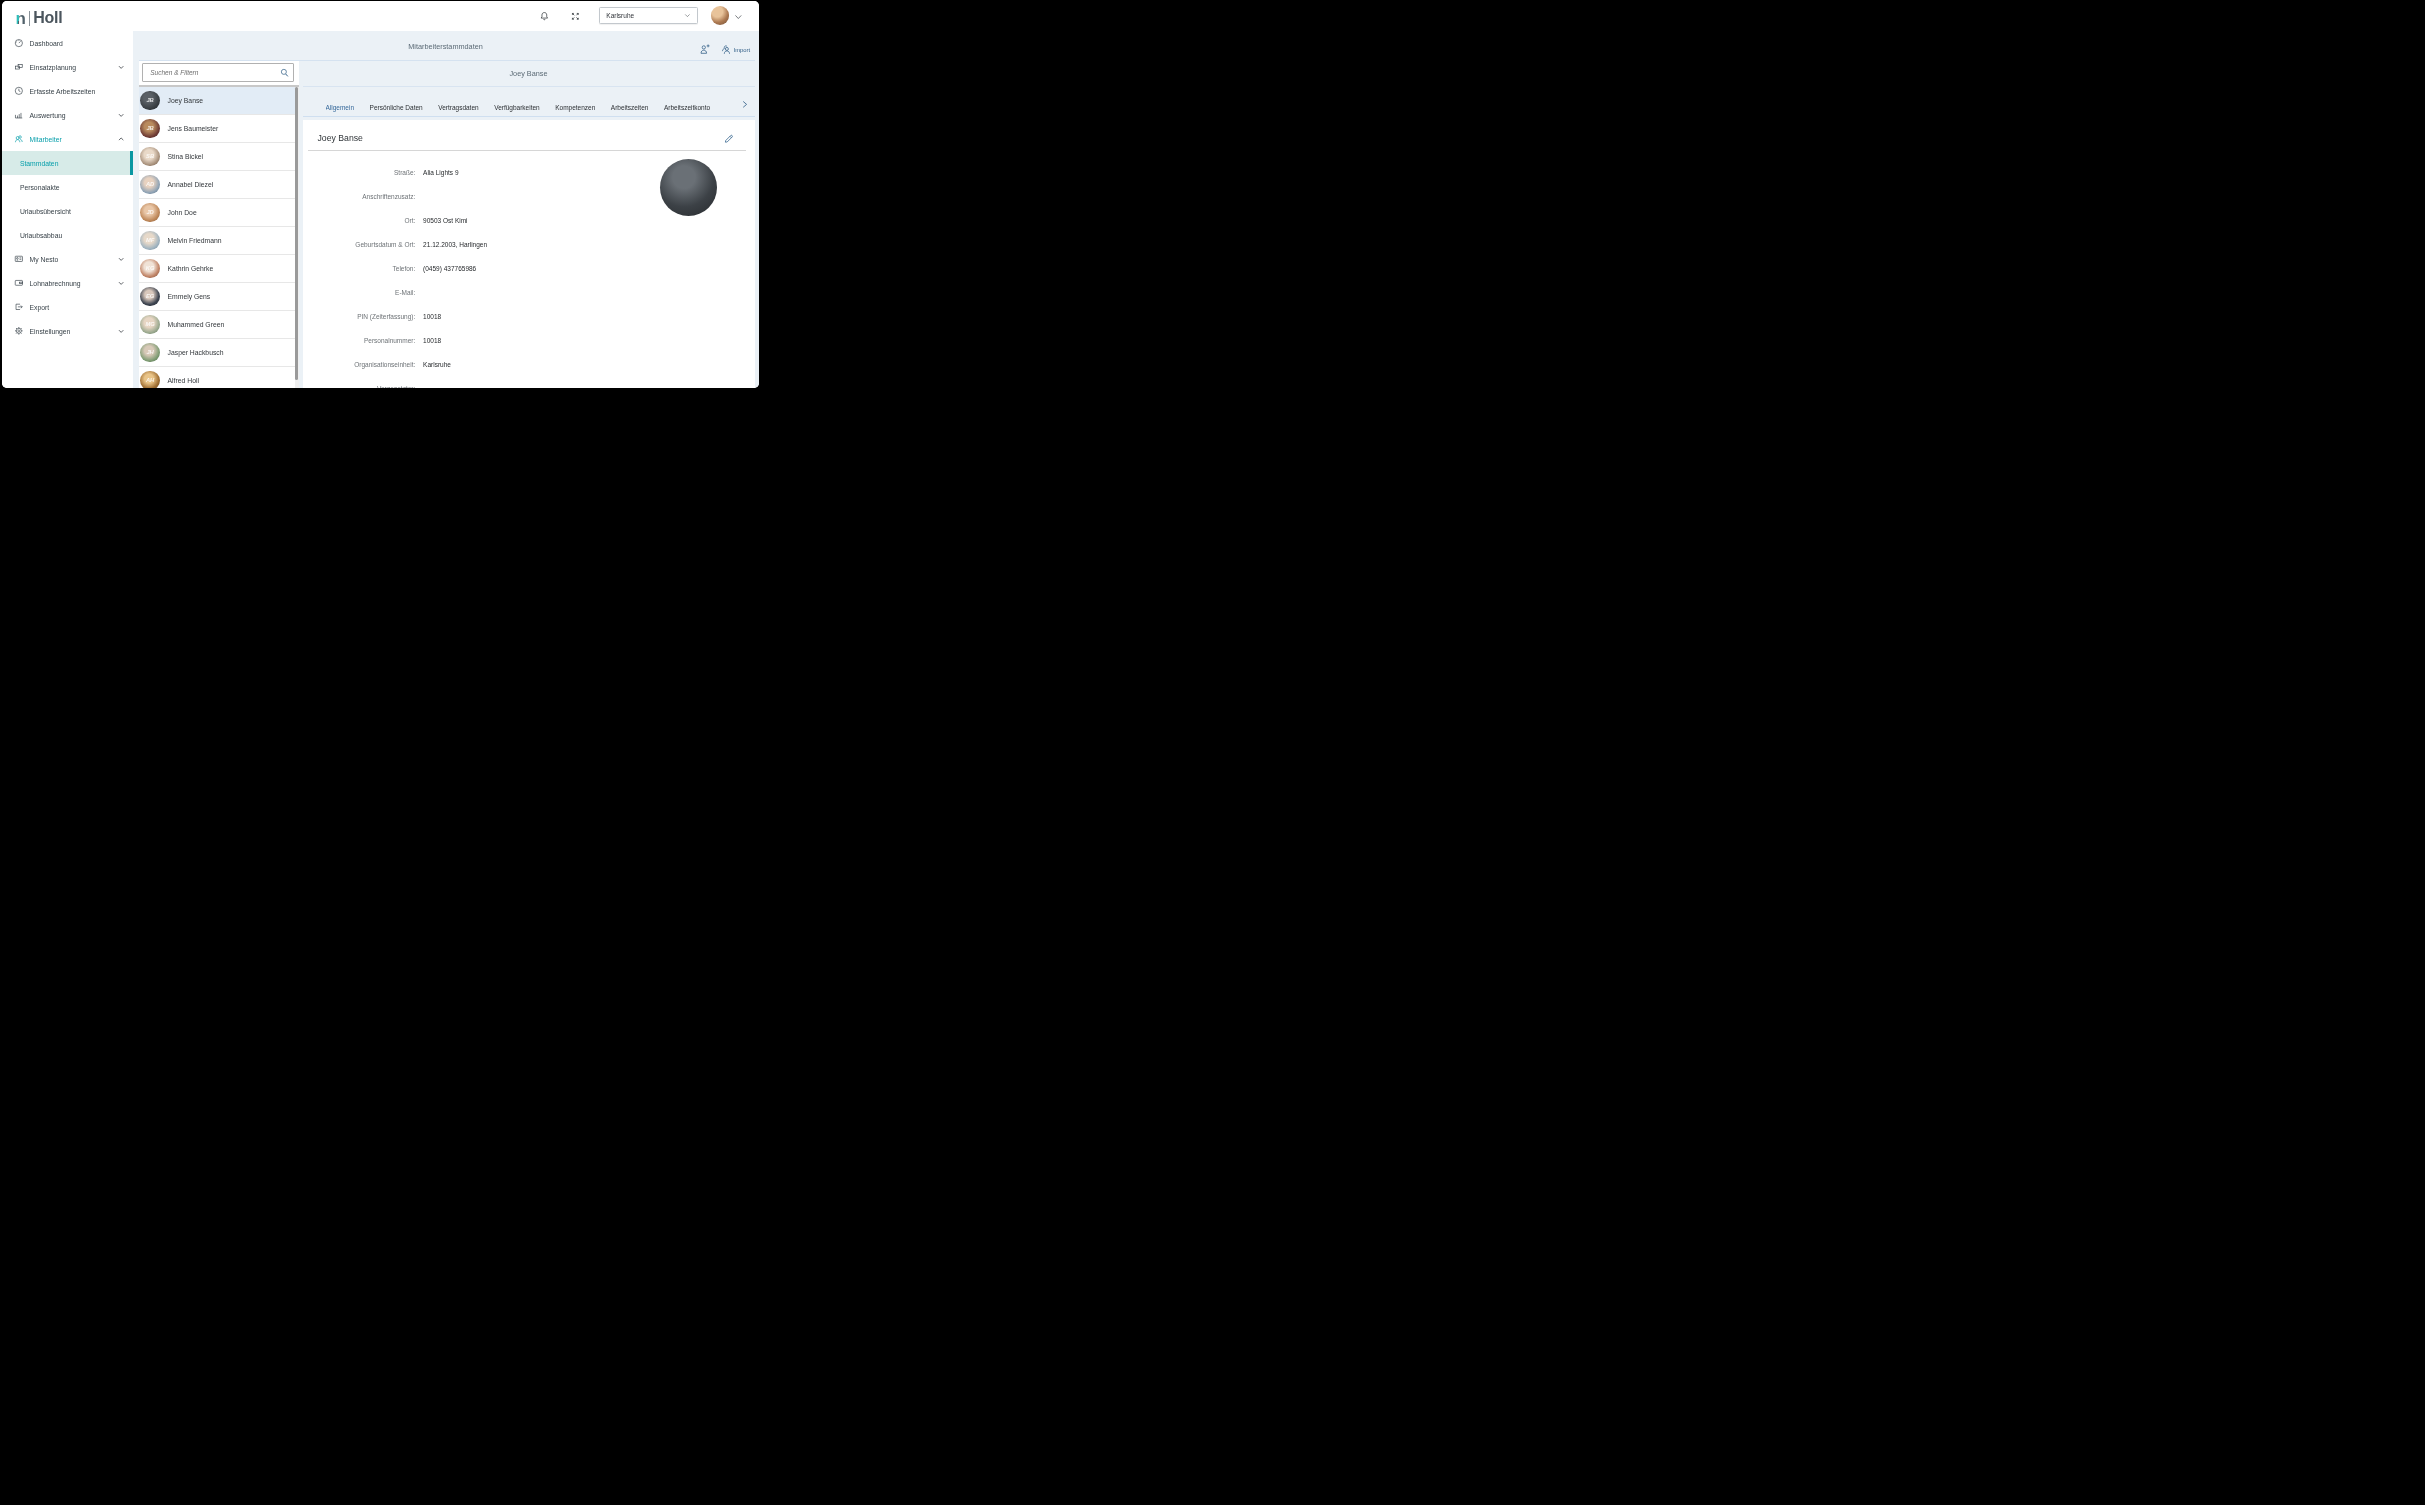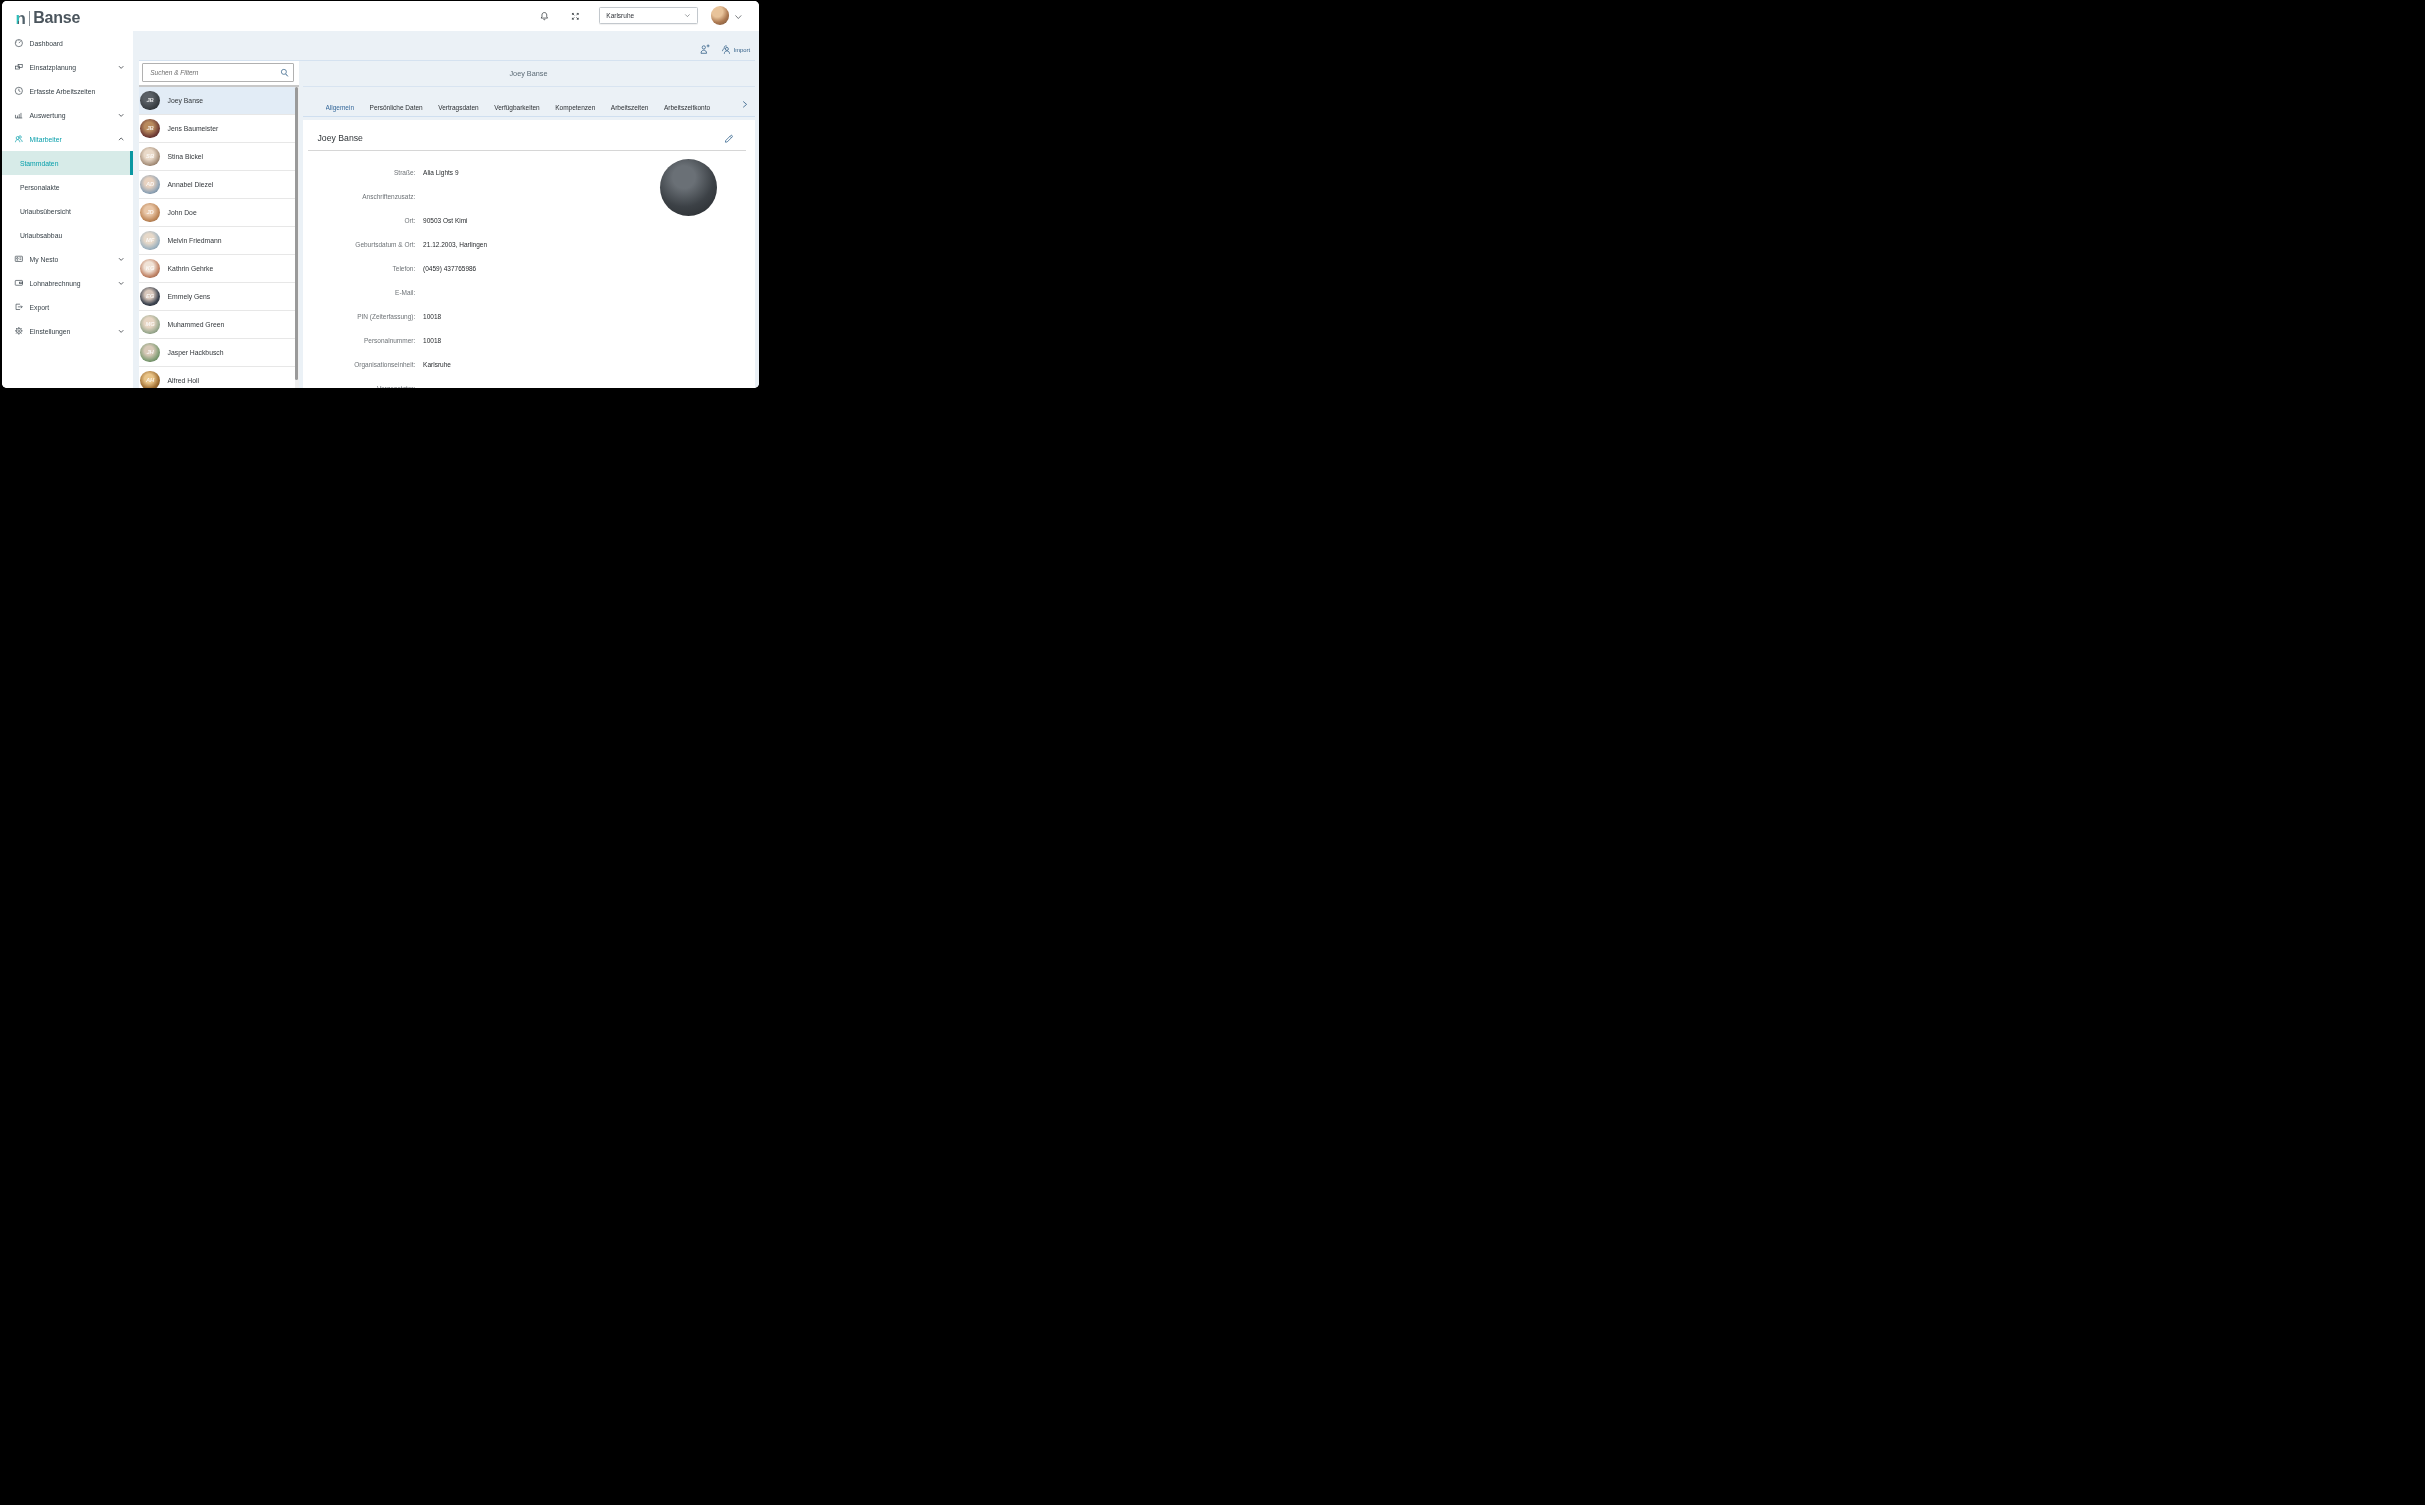--- a/index.html
+++ b/index.html
@@ -89,21 +89,21 @@
 
 <div class="frame">
 <div class="screen">
 
   <div class="abs mainbg"></div>
 
   <div class="abs sidebar">
     <div class="abs logo">
       <span class="logo-mark">n</span>
       <span class="logo-sep"></span>
-      <span class="logo-name">Banse</span>
+      <span class="logo-name">Holl</span>
     </div>
 
     <div class="abs nav">
 
       <div class="nav-item">
         <span class="ic">
           <svg viewBox="0 0 20 20" fill="none" stroke="currentColor" stroke-width="1.4">
                 <circle cx="10" cy="10.5" r="7.4"></circle>
                 <line x1="10" y1="10.5" x2="13.7" y2="6.8"></line>
                 <line x1="4.6" y1="8" x2="5.9" y2="8.7"></line>
@@ -286,20 +286,21 @@
       </span>
     </div>
     <div class="avatar-top"></div>
     <span class="avatar-caret">
       <svg viewBox="0 0 18 16" fill="none" stroke="currentColor" stroke-width="1.4">
             <polyline points="3,5 9,11.5 15,5"></polyline>
           </svg>
     </span>
   </div>
 
+  <div class="abs hdr-title">Mitarbeiterstammdaten</div>
   <div class="abs hdr-actions">
     <span style="width:12px;height:12.6px;cursor:pointer;">
       <svg viewBox="0 0 25 26" fill="none" stroke="currentColor" stroke-width="1.6">
             <circle cx="10" cy="9.2" r="3.4"></circle>
             <path d="M4.2 21.5c0-4.2 2.6-6.5 5.8-6.5s5.8 2.3 5.8 6.5z"></path>
             <line x1="19" y1="3" x2="19" y2="9"></line>
             <line x1="16" y1="6" x2="22" y2="6"></line>
           </svg>
     </span>
     <span class="imp-group">

